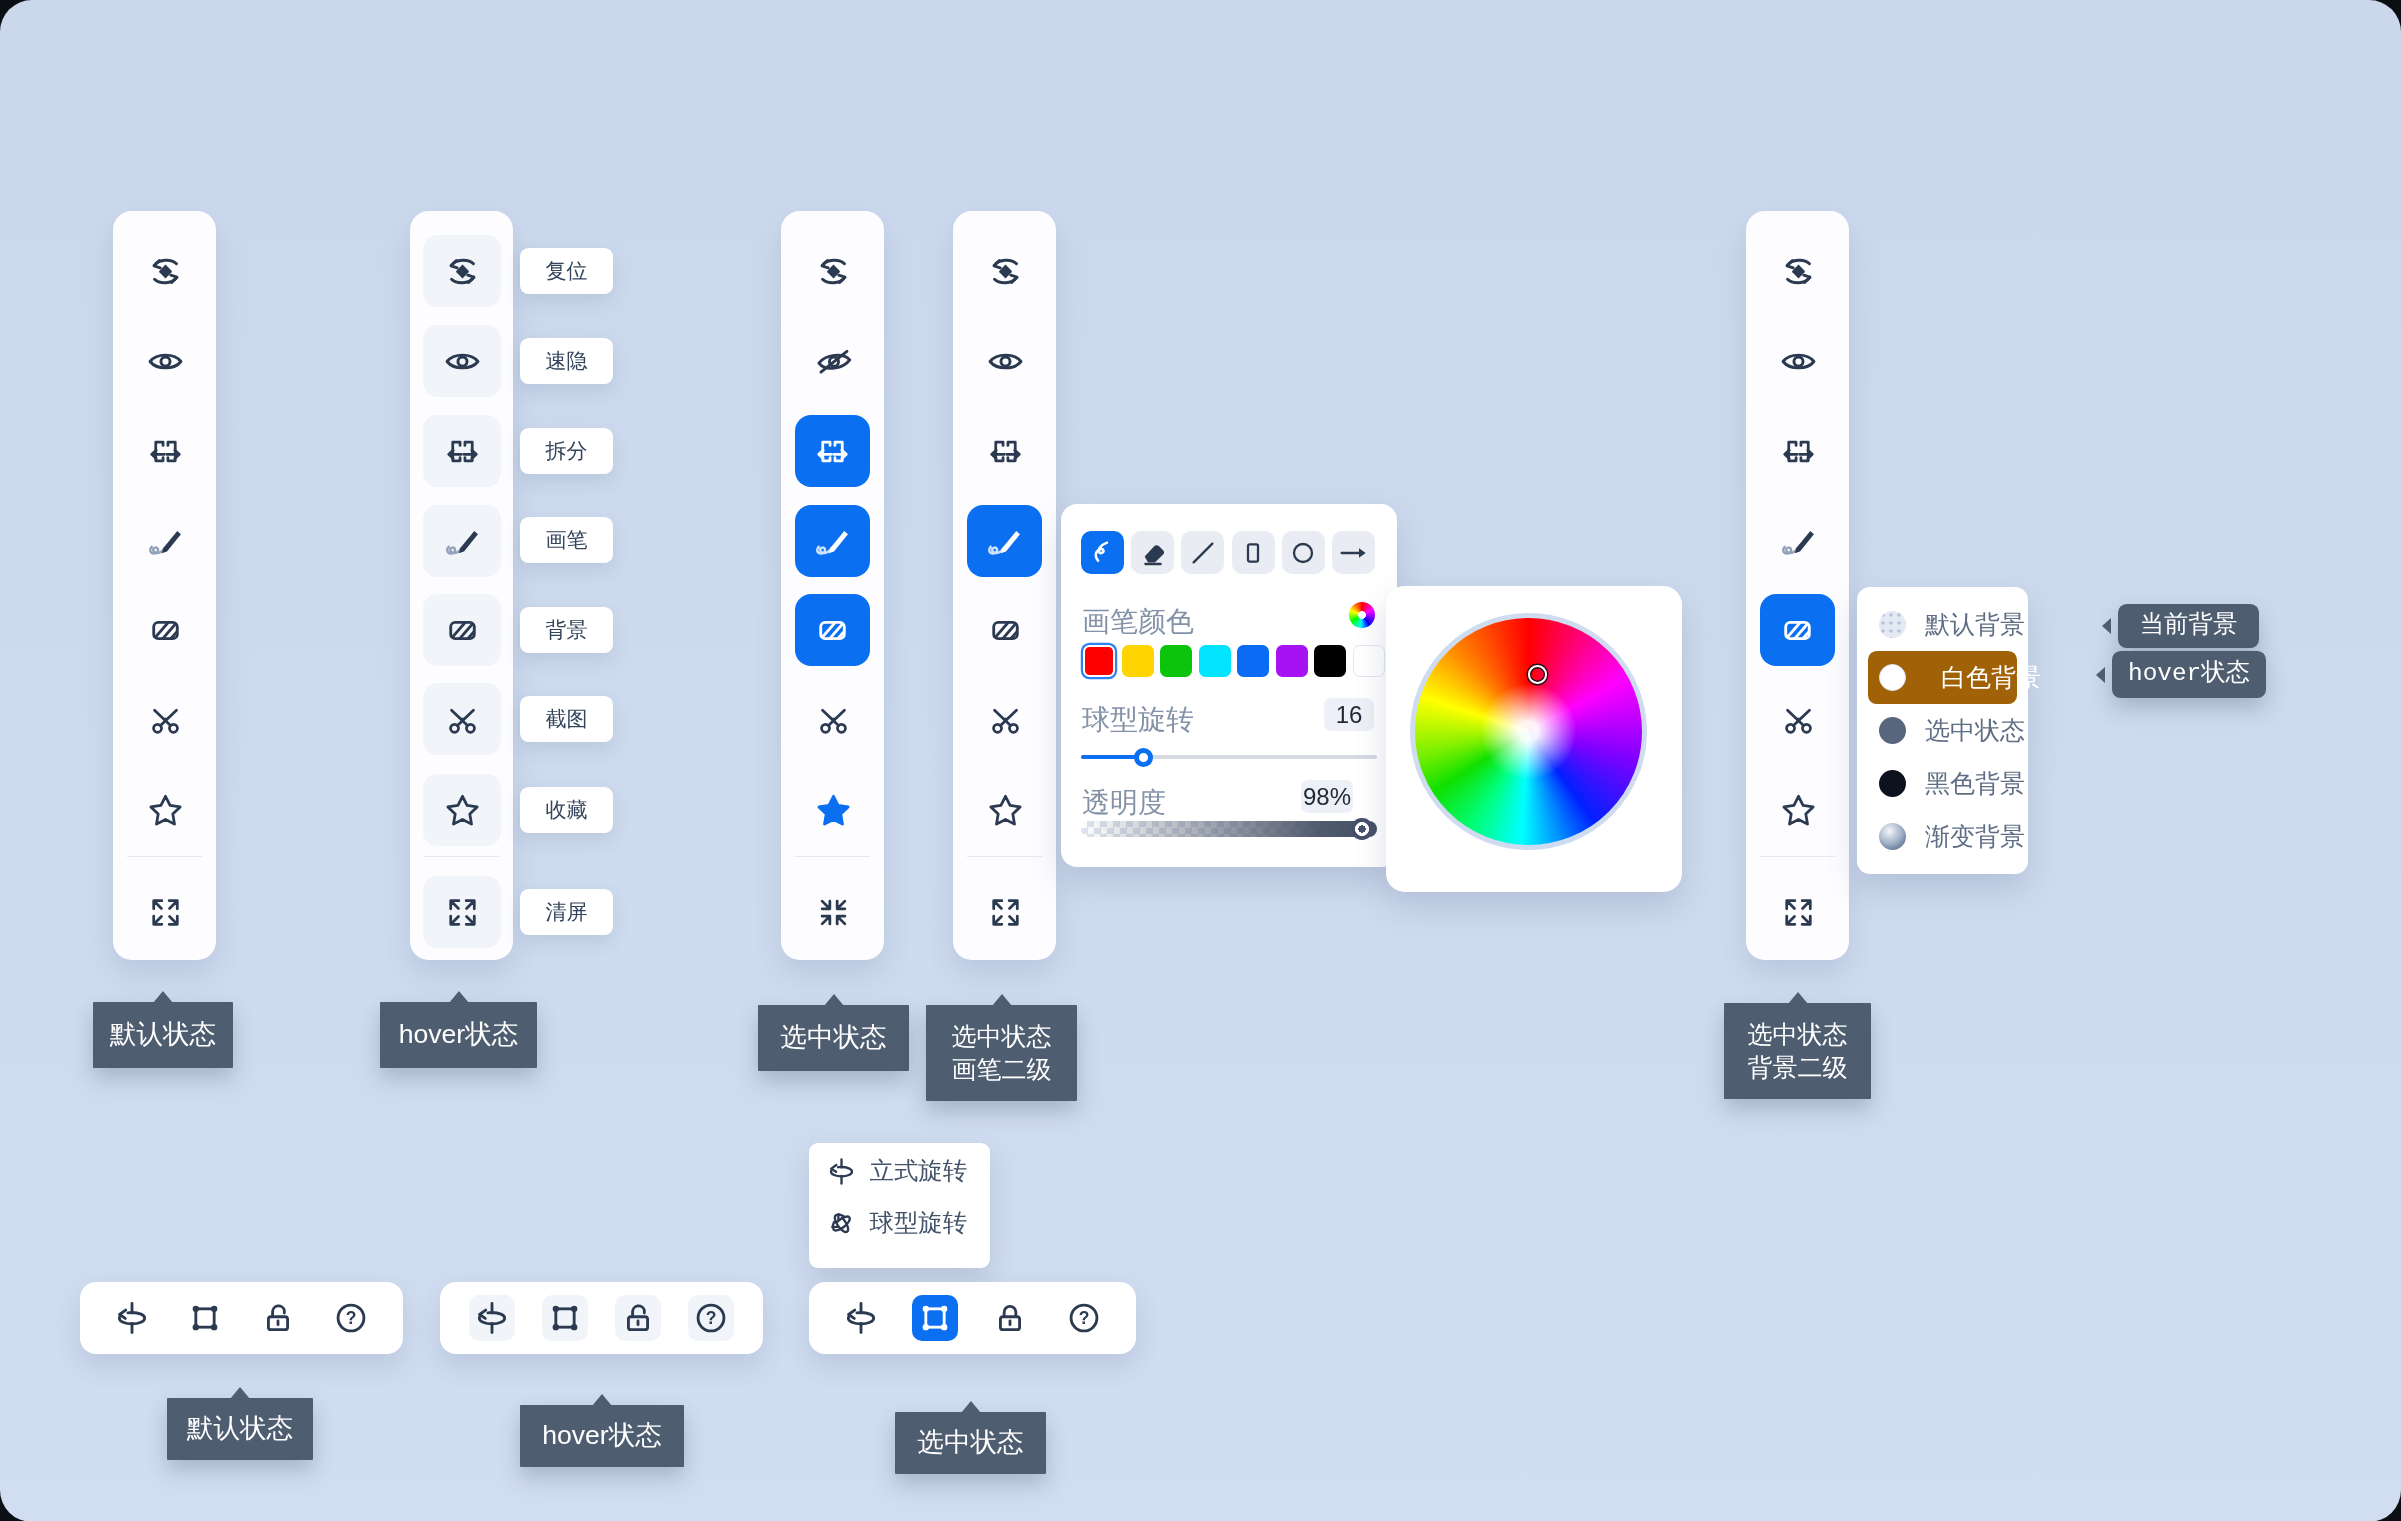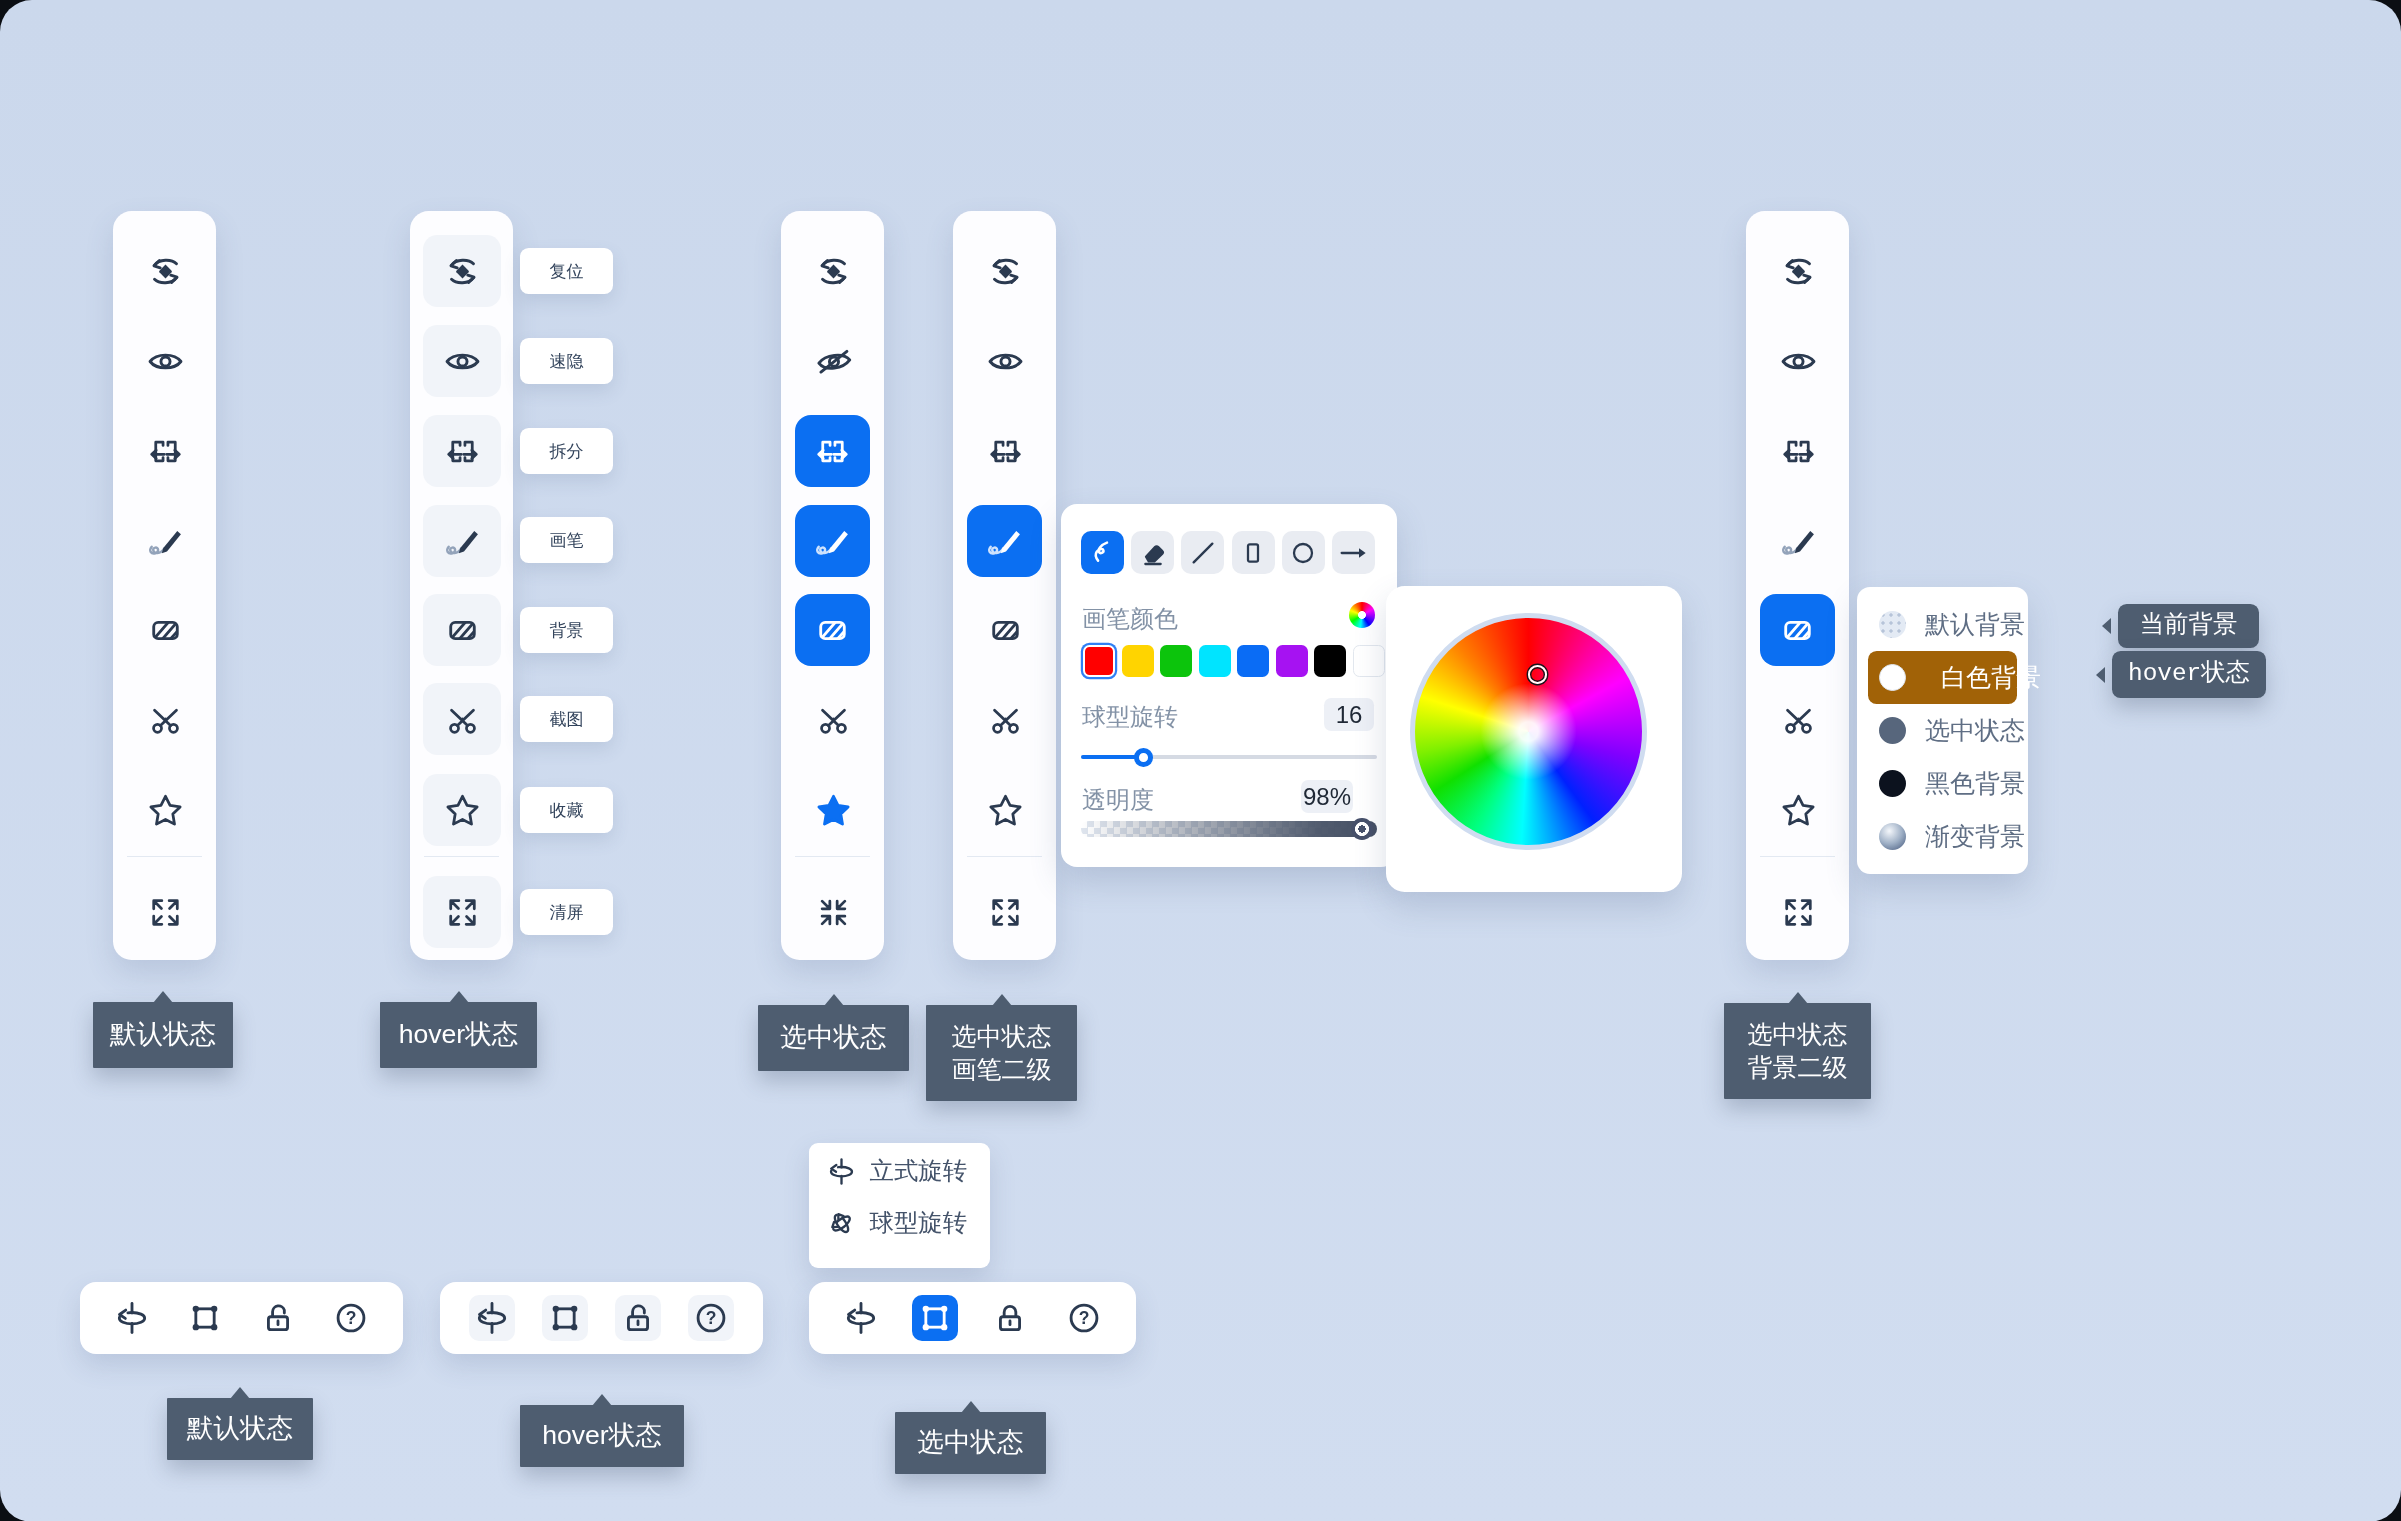--- a/index.html
+++ b/index.html
@@ -12,38 +12,38 @@
   .vrow{position:absolute;left:13px;width:78px;height:72px;border-radius:14.4px;
         display:flex;align-items:center;justify-content:center;}
   .vrow svg{width:39px;height:39px;}
   .vrow.hov{background:#f1f4f9;}
   .vrow.sel{left:14.4px;width:75px;border-radius:16px;background:#0b6ff2;color:#fff;}
   .vdiv{position:absolute;left:14.4px;width:75px;height:1.4px;background:#e3e9f2;}
   .star-fill{color:#0b6ff2;}
   
   .pill{position:absolute;left:520px;width:93px;height:46px;background:#fff;border-radius:8.6px;
         box-shadow:0 7.2px 17px rgba(70,90,130,.14);display:flex;align-items:center;justify-content:center;
-        font-size:17px;color:#33445c;white-space:nowrap;}
+        font-size:21px;color:#33445c;white-space:nowrap;}
   
   .tip{position:absolute;background:#4e5d70;color:#fff;border-radius:1px;display:flex;flex-direction:column;
        align-items:center;justify-content:center;font-size:26.6px;line-height:1.32;white-space:nowrap;
        box-shadow:0 10px 21.5px rgba(60,75,100,.28);}
   .tip.arrow-top::before{content:"";position:absolute;top:-10.8px;left:50%;transform:translateX(-50%);
        border:10.8px solid transparent;border-top:none;border-bottom:12.2px solid #4e5d70;}
   .tip.arrow-left::before{content:"";position:absolute;left:-16px;top:50%;transform:translateY(-50%);
        border:8.6px solid transparent;border-left:none;border-right:9.3px solid #4e5d70;}
   .tip.small{font-size:24.4px;border-radius:8.6px;font-family:Liberation Mono, monospace;}
   
   .panel{position:absolute;left:1061px;top:504px;width:336px;height:363px;background:#fff;border-radius:16px;
          box-shadow:0 14.4px 32px rgba(70,90,130,.20);}
   .tools{position:absolute;left:20px;top:27px;display:flex;gap:7.2px;}
   .tool{width:43px;height:43px;border-radius:10px;background:#e9ecf2;display:flex;align-items:center;justify-content:center;}
   .tool svg{width:32px;height:32px;}
   .tool.sel{background:#0b6ff2;color:#fff;}
-  .plabel{position:absolute;left:21px;font-size:24px;color:#8392a6;white-space:nowrap;}
+  .plabel{position:absolute;left:21px;font-size:28px;color:#8392a6;white-space:nowrap;}
   .miniwheel{position:absolute;left:288px;top:98px;width:26px;height:26px;border-radius:50%;
       background:radial-gradient(circle,#fff 0 3.6px,rgba(255,255,255,0) 4.3px),
       conic-gradient(#f00,#f0f 17%,#80f 28%,#00f 40%,#0ff 52%,#0f0 66%,#ff0 81%,#ff8000 90%,#f00);}
   .swatches{position:absolute;left:22px;top:141px;display:flex;gap:6.5px;align-items:center;}
   .sw{width:32px;height:32px;border-radius:6.5px;}
   .sw.sel{border:2.2px solid #fff;box-shadow:0 0 0 2.2px #2f7ff5;}
   .sw0{background:#ff0000;} .sw1{background:#ffd400;} .sw2{background:#0cc40c;} .sw3{background:#00e4ff;}
   .sw4{background:#0a6cf5;} .sw5{background:#a612f2;} .sw6{background:#000;} .sw7{background:#fff;border:1.4px solid #e2e7ee;}
   .valbox{position:absolute;background:#edf0f6;border-radius:7.2px;height:33px;display:flex;align-items:center;
           justify-content:center;font-size:24px;color:#1f2835;}

